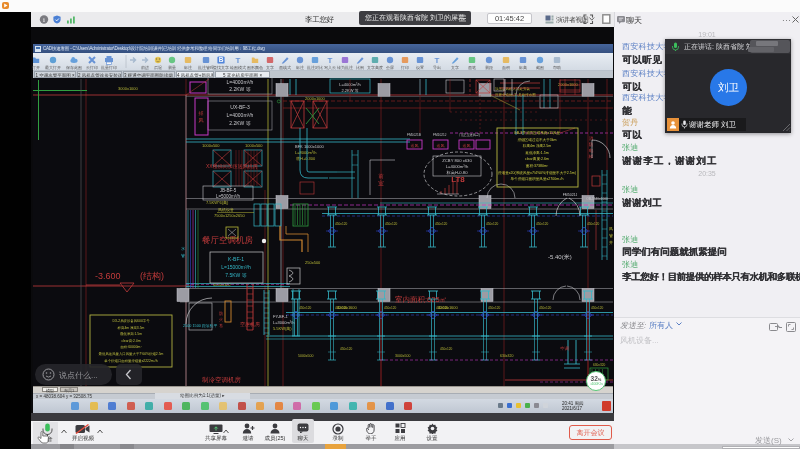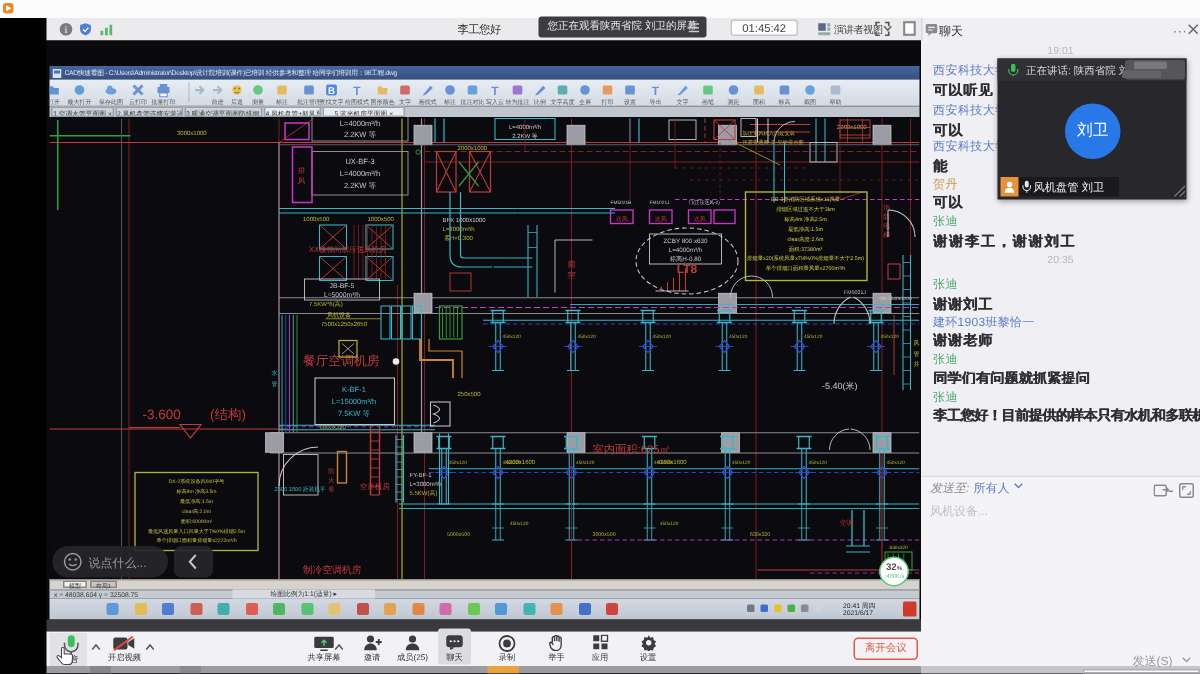--- a/index.html
+++ b/index.html
@@ -787,22 +787,20 @@
 <div class="abs" style="left:622px;top:81px;width:178px;height:10px;font-size:9.5px;color:#2f2f33;font-weight:bold;white-space:nowrap;overflow:hidden;letter-spacing:0.5px;text-shadow:0.4px 0 0 #2f2f33;">可以</div>
 <div class="abs" style="left:622px;top:92px;width:178px;height:10px;font-size:8px;color:#5a7fc4;font-weight:normal;white-space:nowrap;overflow:hidden;letter-spacing:0.3px;">西安科技大学建筑环境</div>
 <div class="abs" style="left:622px;top:104.5px;width:178px;height:10px;font-size:9.5px;color:#2f2f33;font-weight:bold;white-space:nowrap;overflow:hidden;letter-spacing:0.5px;text-shadow:0.4px 0 0 #2f2f33;">能</div>
 <div class="abs" style="left:622px;top:117px;width:178px;height:10px;font-size:8px;color:#c99a50;font-weight:normal;white-space:nowrap;overflow:hidden;letter-spacing:0.3px;">贺丹</div>
 <div class="abs" style="left:622px;top:129px;width:178px;height:10px;font-size:9.5px;color:#2f2f33;font-weight:bold;white-space:nowrap;overflow:hidden;letter-spacing:0.5px;text-shadow:0.4px 0 0 #2f2f33;">可以</div>
 <div class="abs" style="left:622px;top:142px;width:178px;height:10px;font-size:8px;color:#50aa6c;font-weight:normal;white-space:nowrap;overflow:hidden;letter-spacing:0.3px;">张迪</div>
 <div class="abs" style="left:622px;top:154.5px;width:178px;height:10px;font-size:9.5px;color:#2f2f33;font-weight:bold;white-space:nowrap;overflow:hidden;letter-spacing:1.1px;text-shadow:0.4px 0 0 #2f2f33;">谢谢李工，谢谢刘工</div>
 <div class="abs" style="left:614px;top:170px;width:186px;height:9px;font-size:7px;color:#b8b8bc;text-align:center;">20:35</div>
 <div class="abs" style="left:622px;top:184px;width:178px;height:10px;font-size:8px;color:#50aa6c;font-weight:normal;white-space:nowrap;overflow:hidden;letter-spacing:0.3px;">张迪</div>
 <div class="abs" style="left:622px;top:196.5px;width:178px;height:10px;font-size:9.5px;color:#2f2f33;font-weight:bold;white-space:nowrap;overflow:hidden;letter-spacing:0.5px;text-shadow:0.4px 0 0 #2f2f33;">谢谢刘工</div>
-<div class="abs" style="left:622px;top:208.5px;width:178px;height:10px;font-size:8px;color:#5a7fc4;font-weight:normal;white-space:nowrap;overflow:hidden;letter-spacing:0.2px;">建环1903班黎恰一</div>
-<div class="abs" style="left:622px;top:221px;width:178px;height:10px;font-size:9.5px;color:#2f2f33;font-weight:bold;white-space:nowrap;overflow:hidden;letter-spacing:0.5px;text-shadow:0.4px 0 0 #2f2f33;">谢谢老师</div>
 <div class="abs" style="left:622px;top:233.5px;width:178px;height:10px;font-size:8px;color:#50aa6c;font-weight:normal;white-space:nowrap;overflow:hidden;letter-spacing:0.3px;">张迪</div>
 <div class="abs" style="left:622px;top:246px;width:178px;height:10px;font-size:9.5px;color:#2f2f33;font-weight:bold;white-space:nowrap;overflow:hidden;letter-spacing:0px;text-shadow:0.4px 0 0 #2f2f33;">同学们有问题就抓紧提问</div>
 <div class="abs" style="left:622px;top:258.5px;width:178px;height:10px;font-size:8px;color:#50aa6c;font-weight:normal;white-space:nowrap;overflow:hidden;letter-spacing:0.3px;">张迪</div>
 <div class="abs" style="left:622px;top:271px;width:178px;height:10px;font-size:9.5px;color:#2f2f33;font-weight:bold;white-space:nowrap;overflow:hidden;letter-spacing:-0.4px;text-shadow:0.4px 0 0 #2f2f33;">李工您好！目前提供的样本只有水机和多联机，但是没有</div>
 <div class="abs" style="left:614px;top:317px;width:186px;height:127px;background:#f4f3f6;"></div>
 <div class="abs" style="left:614px;top:317px;width:186px;height:1px;background:#dddde1;"></div>
 <div class="abs" style="left:620px;top:320px;width:30px;height:9px;font-size:8px;color:#8a8a8e;font-style:italic;">发送至:</div>
 <div class="abs" style="left:779px;top:326.5px;width:3px;height:1.2px;background:#8a8a8e;"></div>
 <div class="abs" style="left:649px;top:320px;width:30px;height:9px;font-size:8px;color:#5a7fc4;">所有人</div>
 <svg class="abs" style="left:676px;top:322px" width="6" height="4">
@@ -837,21 +835,21 @@
 <div class="abs" style="left:667px;top:118px;width:12px;height:13px;background:#e8923a;"></div>
 <svg class="abs" style="left:669px;top:120px" width="8" height="9">
 <circle cx="4" cy="3" r="1.8" fill="#fff"></circle>
       <path d="M0.8 8.5 c0-2.2 1.4-3.4 3.2-3.4 s3.2 1.2 3.2 3.4 Z" fill="#fff"></path>
     </svg>
 <svg class="abs" style="left:681px;top:120px" width="7" height="9">
 <rect x="2.2" y="0.5" width="2.6" height="4.5" rx="1.3" fill="#e8e8ec"></rect>
 <path d="M1 3.5 v1 a2.5 2.5 0 0 0 5 0 v-1" fill="none" stroke="#e8e8ec" stroke-width="0.7"></path>
 <line x1="3.5" y1="7" x2="3.5" y2="8.5" stroke="#e8e8ec" stroke-width="0.7"></line>
     </svg>
-<div class="abs" style="left:689px;top:120px;width:58px;height:10px;font-size:7.5px;color:#f0f0f2;white-space:nowrap;">风机盘管  刘卫</div>
+<div class="abs" style="left:689px;top:120px;width:58px;height:10px;font-size:7.5px;color:#f0f0f2;white-space:nowrap;">谢谢老师  刘卫</div>
 <svg class="abs" style="left:782px;top:123px" width="9" height="9">
       <path d="M8 1 L1 8 M8 4.5 L4.5 8 M8 8 L7.5 8" stroke="#7a7a7e" stroke-width="0.8"></path>
     </svg>
 <div class="abs" style="left:35px;top:364px;width:77px;height:21px;background:rgba(38,38,42,0.92);border-radius:10.5px;"></div>
 <svg class="abs" style="left:42px;top:368px" width="13" height="13">
 <circle cx="6.5" cy="6.5" r="5.5" fill="none" stroke="#9a9a9e" stroke-width="1"></circle>
 <circle cx="4.5" cy="5" r="0.8" fill="#9a9a9e"></circle>
       <circle cx="8.5" cy="5" r="0.8" fill="#9a9a9e"></circle>
 <path d="M4 8 q2.5 2.2 5 0" stroke="#9a9a9e" stroke-width="0.9" fill="none"></path>
     </svg>

